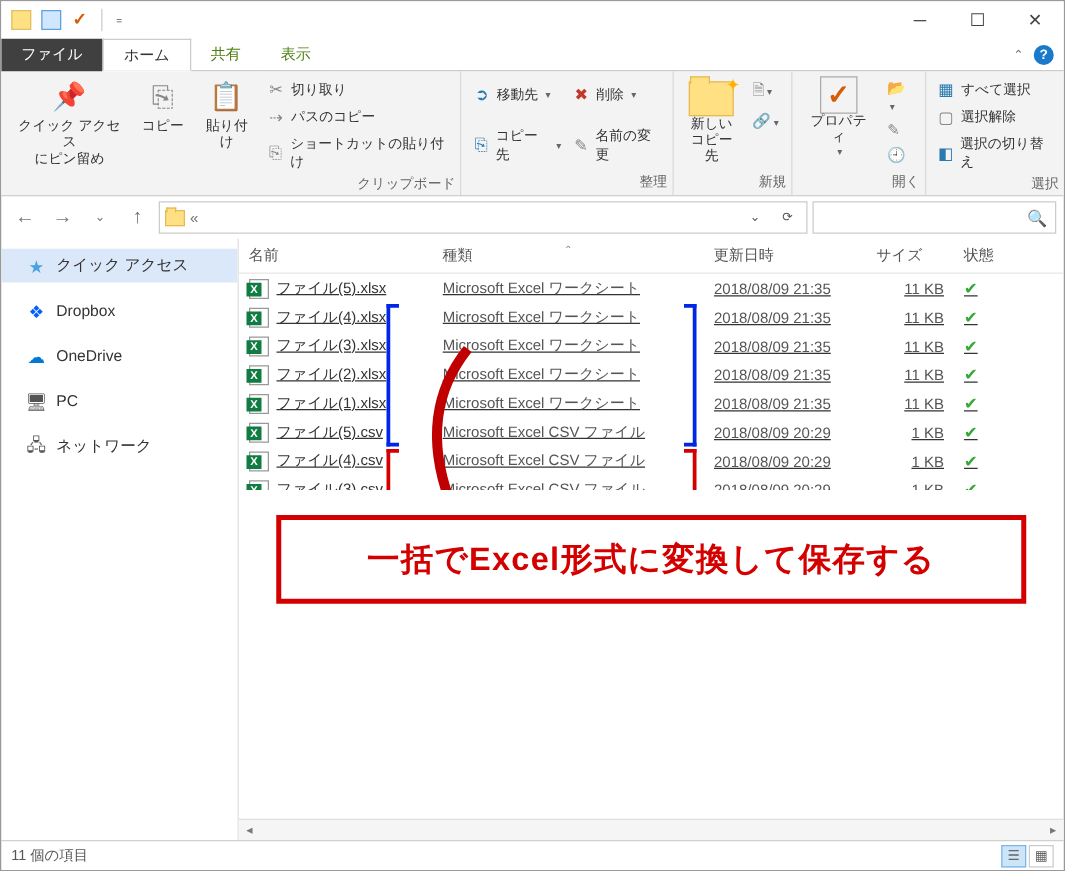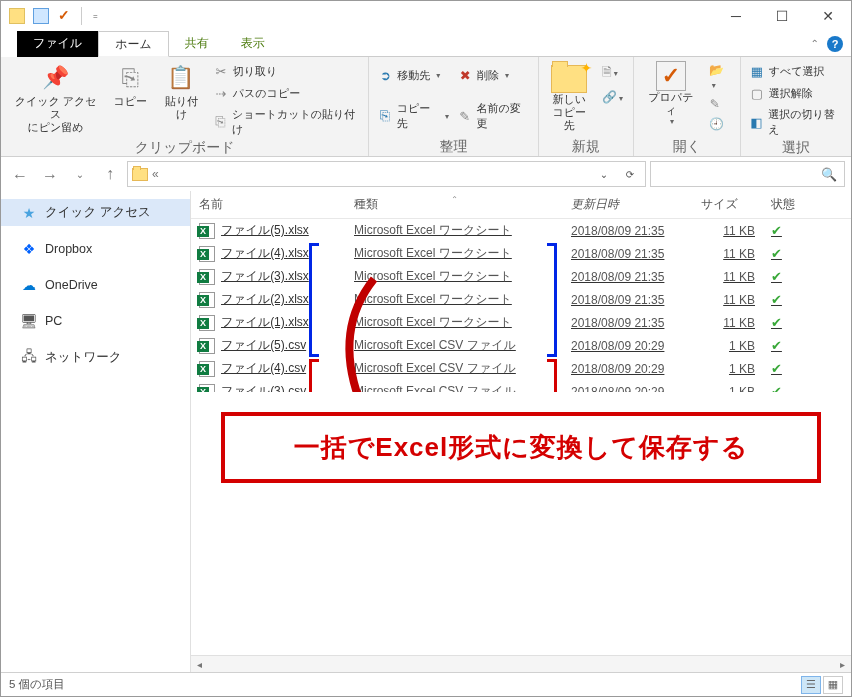--- a/index.html
+++ b/index.html
@@ -14,33 +14,33 @@
   .titlebar-icon.check { width:16px; height:16px; position: relative; }
   .titlebar-icon.check::after { content:"✓"; color:#d65c08; font-weight:bold; font-size:14px; position:absolute; top:-1px; left:1px;}
   .qat-sep { width: 0; height: 18px; border-left: 1px solid #ccc; }
   .qat-drop { font-size: 8px; color: #555; padding: 0 3px;}
   .win-controls { display: flex; }
   .win-btn { width: 46px; height: 30px; display:flex; align-items:center; justify-content:center; font-size: 14px; color:#444;}
   
   
   .tabs { height: 26px; display: flex; align-items:stretch; background: #fff; position:relative;}
   .tab { padding: 4px 16px; font-size: 12px; cursor: default; }
-  .tab.file { background: #000000; color: #fff; margin-left: 16px; }
+  .tab.file { background: #404040; color: #fff; }
   .tab.active { border: 1px solid #ccc; border-bottom: 1px solid #f3f3f3; }
   .tab.plain { color: #4d7c0f; border-bottom: 1px solid #ccc;}
   .tabs-rest { flex:1; border-bottom:1px solid #ccc;}
   .tabs-right { display:flex; align-items:center; gap:8px; padding-right:8px; border-bottom:1px solid #ccc;}
   .help-icon { width:16px; height:16px; border-radius:50%; background:#1979ca; color:#fff; display:flex; align-items:center; justify-content:center; font-size:11px; font-weight:bold;}
   .chevron-up { font-size:10px; color:#777;}
 
   
   .ribbon { height: 100px; background: #f3f3f3; display: flex; border-bottom: 1px solid #d0d0d0; }
   .ribbon-group { display: flex; flex-direction: column; border-right: 1px solid #d9d9d9; padding: 2px 4px 0; }
   .ribbon-group-body { flex:1; display:flex; align-items:flex-start; }
-  .ribbon-group-label { height: 18px; text-align: center; font-size: 14px; color: #666; }
+  .ribbon-group-label { height: 18px; text-align: right; font-size: 11px; color: #666; }
   .rbtn-large { display:flex; flex-direction:column; align-items:center; justify-content:flex-start; padding:2px 6px; min-width:48px; text-align:center; }
   .rbtn-large .ico { width:30px; height:30px; display:flex; align-items:center; justify-content:center; margin:2px 0; font-size:22px;}
   .rbtn-large .lbl { font-size:11px; line-height:1.2; white-space:pre-line;}
   .rbtn-small { display:flex; align-items:center; gap:4px; padding:2px 4px; font-size:11px; }
   .rbtn-small .ico { width:16px; height:16px; display:flex; align-items:center; justify-content:center; font-size:13px;}
   .ribbon-stack { display:flex; flex-direction:column; gap:2px; padding-top:2px;}
   .c-gray{color:#888}.c-blue{color:#2a7ab0}.c-org{color:#d67b1b}.c-red{color:#c0392b}
   .folder-ico{width:36px;height:28px;background:#ffe082;border:1px solid #e6b856;position:relative;margin-top:4px;}
   .folder-ico::before{content:"";position:absolute;top:-5px;left:0;width:14px;height:5px;background:#ffe082;border:1px solid #e6b856;border-bottom:none;}
   .folder-ico .spark{position:absolute;top:-6px;right:-6px;color:#ffb300;font-size:14px;}
@@ -69,21 +69,21 @@
   .dbx{color:#0061fe;}
   .onedr{color:#0078d4;}
   .pc{color:#555;}
   .net{color:#555;}
   
   .filearea{flex:1;display:flex;flex-direction:column;min-width:0;position:relative;}
   .colhdr{height:28px;border-bottom:1px solid #e8e8e8;display:flex;align-items:center;color:#555;font-size:12px;position:relative;}
   .colhdr .col{padding:0 8px;}
   .c-name{width:155px;}
   .c-type{width:217px;position:relative;}
-  .c-date{width:130px;font-style:italic;}
+  .c-date{width:130px;}
   .c-size{width:70px;text-align:left;}
   .c-stat{flex:1;}
   .sort-arrow{position:absolute;top:-1px;left:50%;transform:translateX(-50%);font-size:8px;color:#888;}
   
   .file-rows{overflow:auto;flex:1;position:relative;text-decoration:underline;}
   .frow{display:flex;align-items:center;height:23px;font-size:12px;}
   .fc-name{width:155px;display:flex;align-items:center;gap:6px;padding-left:8px;white-space:nowrap;}
   .fc-type{width:217px;color:#555;padding:0 8px;white-space:nowrap;}
   .fc-date{width:130px;color:#555;padding:0 8px;white-space:nowrap;}
   .fc-size{width:70px;text-align:right;color:#555;padding:0 8px;}
@@ -431,18 +431,18 @@
     <div style="flex:1"></div>
     <div class="hscroll">
       <span class="ar">◂</span>
       <div class="track"></div>
       <span class="ar">▸</span>
     </div>
   </div>
 </div>
 
 <div class="statusbar">
-  <span>5 個の項目</span>
+  <span>11 個の項目</span>
   <div class="sb-views">
     <span class="sb-view active">☰</span>
     <span class="sb-view">▦</span>
   </div>
 </div>
 
 </body></html>

